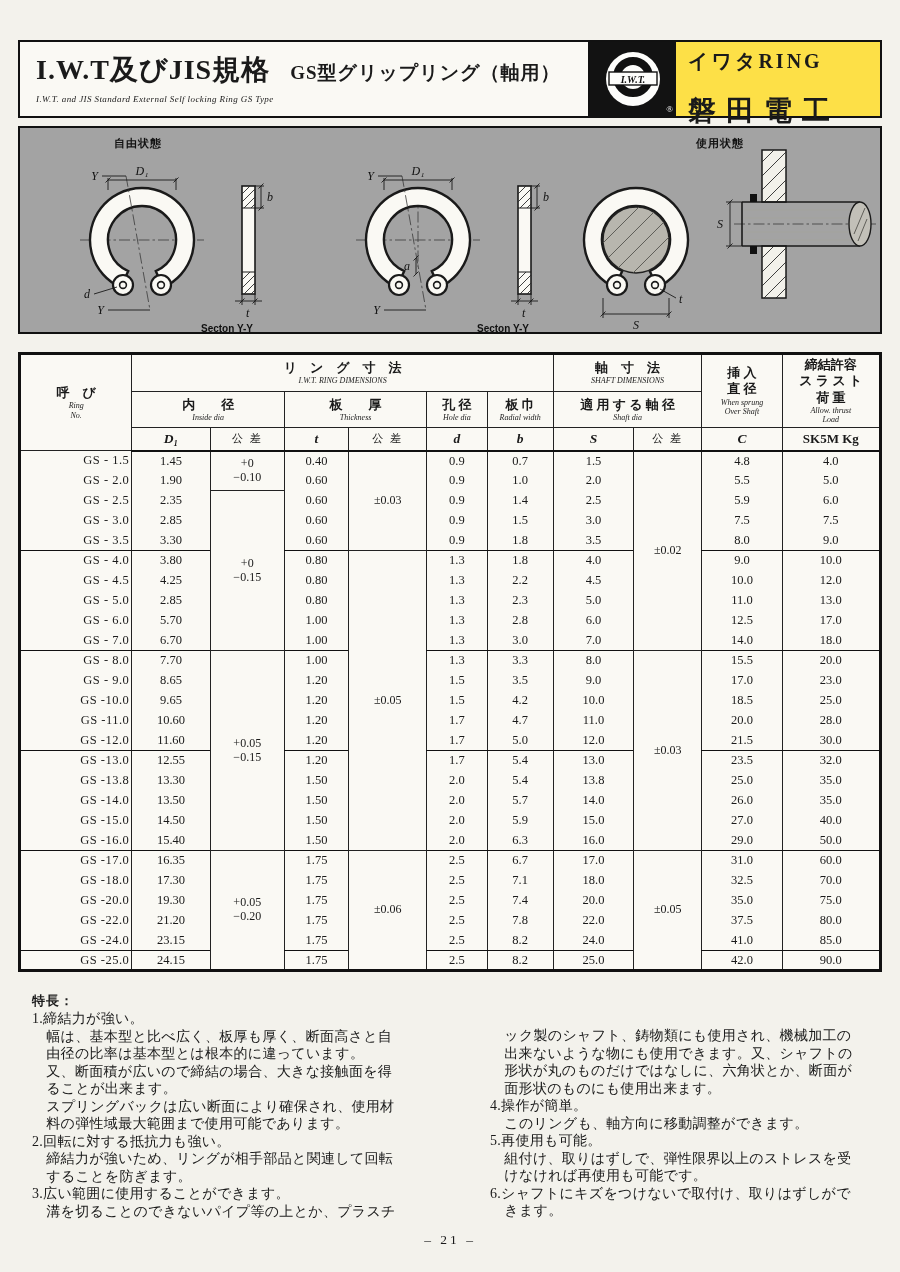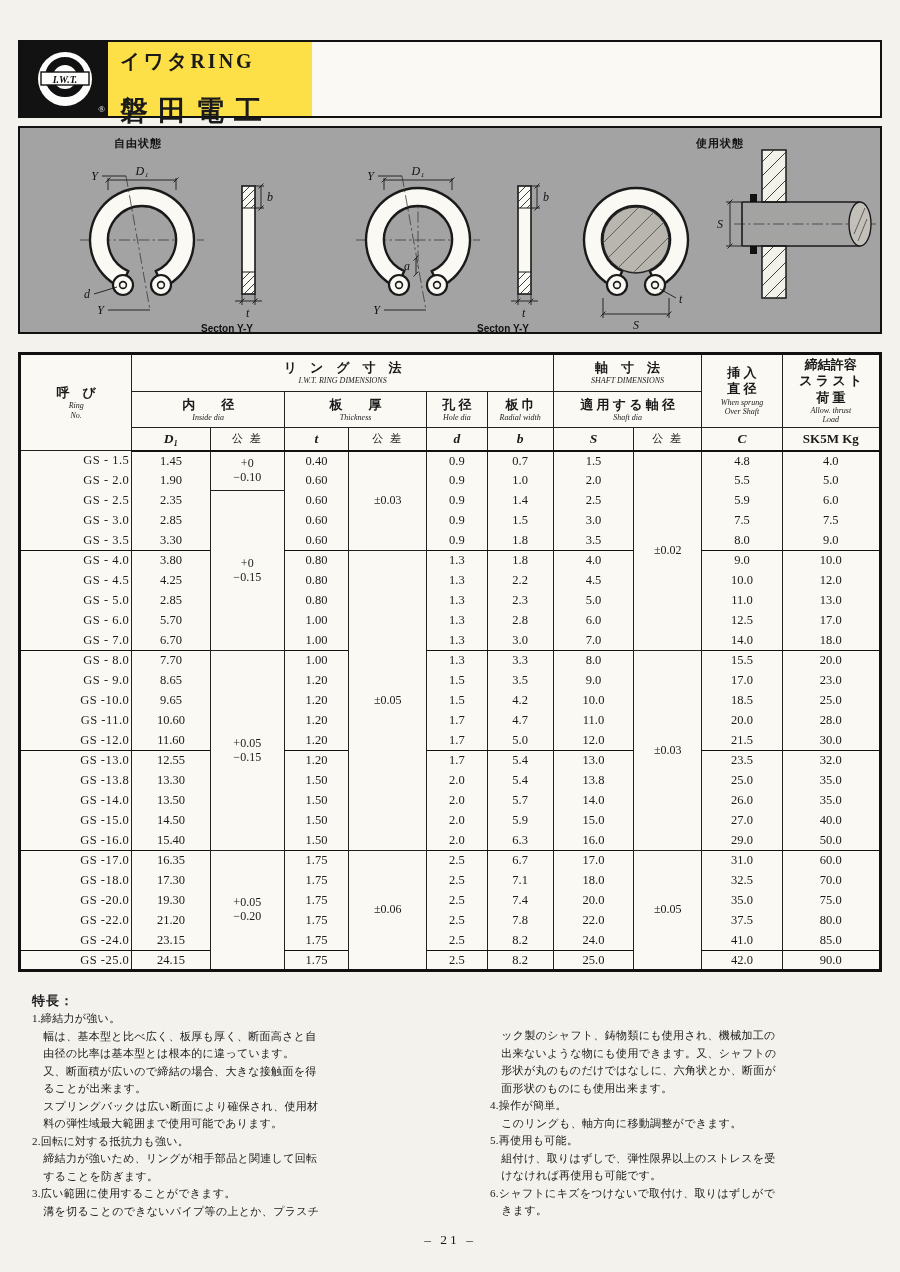--- a/index.html
+++ b/index.html
@@ -87,30 +87,37 @@
   tbody td:first-child { border-left: none; }
   tbody td.col-no { text-align: right; padding-left: 15px; letter-spacing: 0.5px; }
   tbody tr.group-end > td { border-bottom: 1.6px solid #111; }
   tbody td.tol { white-space: pre-line; line-height: 1.15; font-size: 12px; border-bottom: 1.4px solid #222; }
 
   
   .features { margin-top: 20px; display: flex; gap: 14px; padding: 0 14px; justify-content: flex-end; }
   .feat-col-left  { width: 444px; }
   .feat-col-right { flex: 1; padding-top: 35px; }
   .feat-heading { font-size: 13px; font-weight: bold; letter-spacing: 1px; }
-  .feat-line { font-size: 11px; line-height: 17.5px; white-space: pre-wrap; letter-spacing: 0.3px; }
+  .feat-line { font-size: 14px; line-height: 17.5px; white-space: pre-wrap; letter-spacing: 0.3px; }
 
   .page-number { text-align: center; margin-top: 12px; font-size: 13.5px; letter-spacing: 3px; }
 </style>
 </head>
 <body>
 
 <div class="sheet">
 
   <div class="header-box">
+    <div class="title-area">
+      <div class="title-line">
+        <span class="title-jp">I.W.T及びJIS規格</span>
+        <span class="title-jp2">GS型グリップリング（軸用）</span>
+      </div>
+      <div class="subtitle">I.W.T. and JIS Standard External Self locking Ring GS Type</div>
+    </div>
     <div class="logo-box">
       <div class="logo-mark">
         <svg width="62" height="62" viewBox="0 0 62 62">
           <circle cx="31" cy="31" r="27" fill="#fdfdfb"></circle>
           <circle cx="31" cy="29" r="16" fill="none" stroke="#111" stroke-width="8"></circle>
           <rect x="7" y="24" width="48" height="13" fill="#fdfdfb" stroke="#111" stroke-width="1.4"></rect>
           <text x="31" y="34.5" font-size="10" font-weight="bold" font-style="italic" text-anchor="middle" font-family="Liberation Serif, serif" fill="#111">I.W.T.</text>
         </svg>
         <span class="logo-reg">®</span>
       </div>

